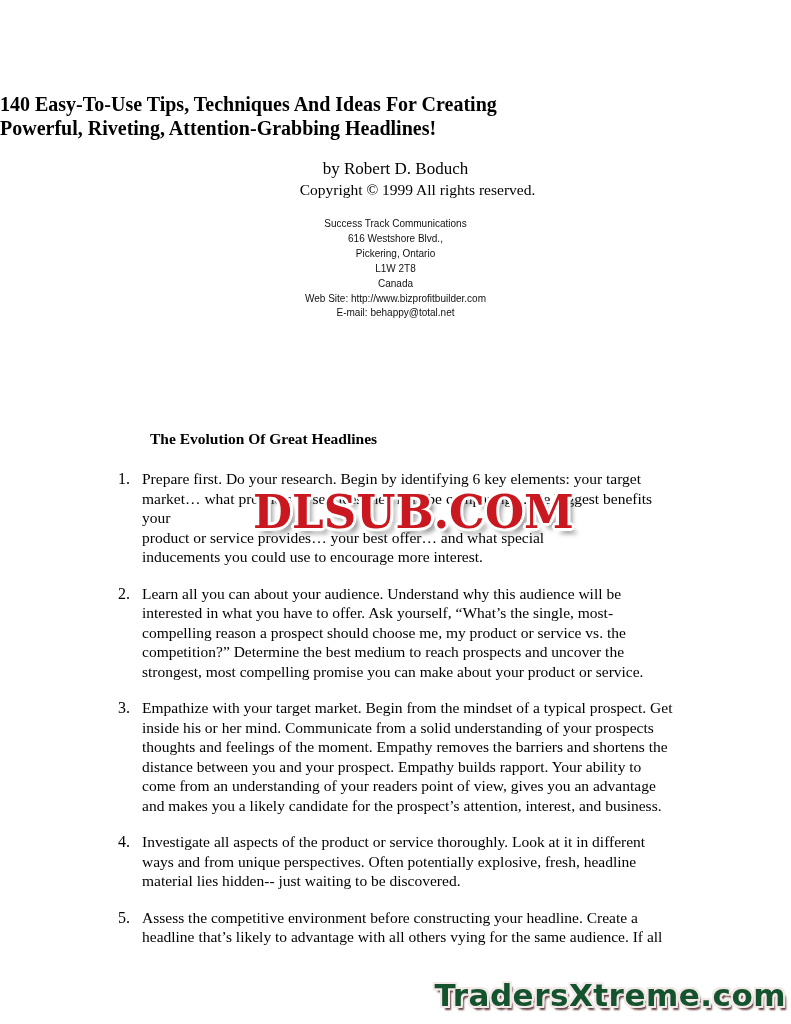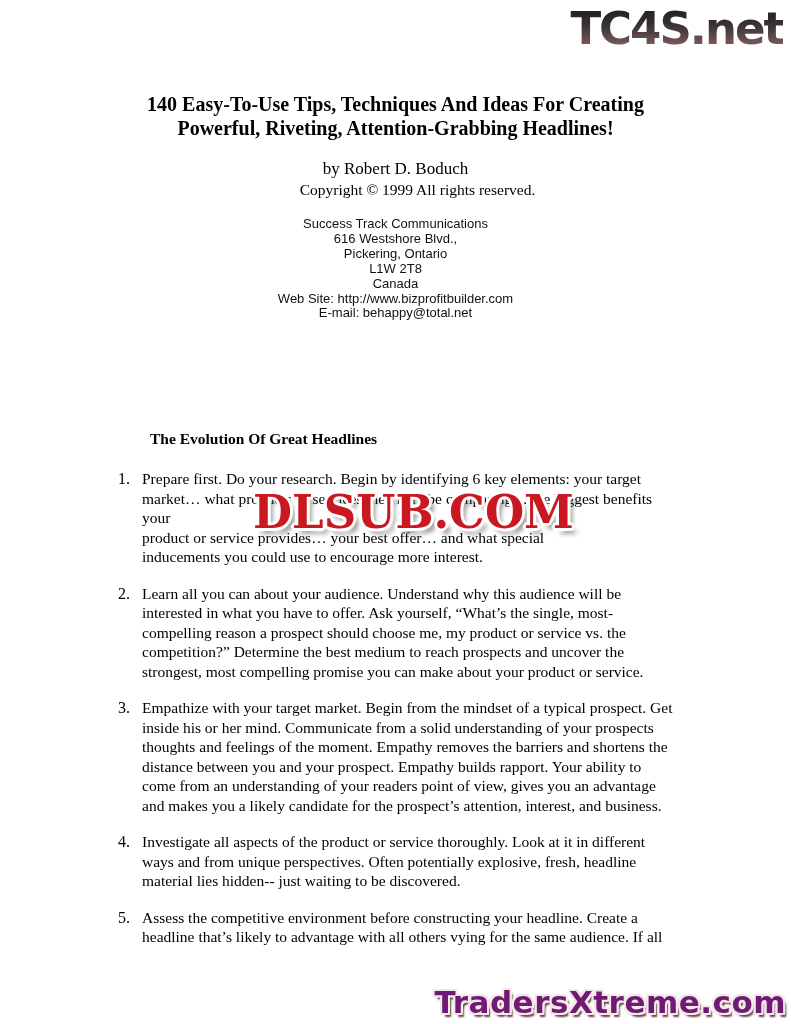--- a/index.html
+++ b/index.html
@@ -27,21 +27,20 @@
     background-clip: text;
     color: transparent;
   }
 
   
   .title {
     position: absolute;
     top: 92px;
     left: 0;
     right: 0;
-    text-align: center;
     font-weight: bold;
     font-size: 20px;
     line-height: 24px;
     white-space: pre-line;
     color: #000;
   }
   .byline {
     position: absolute;
     top: 159px;
     left: 0;
@@ -60,21 +59,21 @@
     color: #000;
     padding-left: 44px;
   }
   .contact {
     position: absolute;
     top: 217px;
     left: 0;
     right: 0;
     text-align: center;
     font-family: "Liberation Sans", sans-serif;
-    font-size: 13px;
+    font-size: 10px;
     line-height: 14.9px;
     white-space: pre-line;
     color: #111;
   }
 
   .section-heading {
     position: absolute;
     top: 430px;
     left: 118px;
     font-weight: bold;
@@ -126,36 +125,34 @@
 
   
   .bottom-logo {
     position: absolute;
     top: 977px;
     right: 5px;
     font-family: "DejaVu Sans", sans-serif;
     font-weight: bold;
     font-size: 31px;
     letter-spacing: 0.5px;
-    color: #701a75;
+    color: #14532d;
     text-shadow:
       -2px -2px 0 #f3e9e9, 2px -2px 0 #f3e9e9,
       -2px 2px 0 #f3e9e9, 2px 2px 0 #f3e9e9,
       -2px 0 0 #f3e9e9, 2px 0 0 #f3e9e9,
       0 -2px 0 #f3e9e9, 0 2px 0 #f3e9e9,
       3px 4px 2px rgba(70,25,25,0.85);
-    margin-top: 7px;
   }
 </style>
 </head>
 <body>
 
 <div class="page">
 
-  <div class="top-logo">TC4S.net</div>
 
   <div class="title">140 Easy-To-Use Tips, Techniques And Ideas For Creating
 Powerful, Riveting, Attention-Grabbing Headlines!</div>
 
   <div class="byline">by Robert D. Boduch</div>
 
   <div class="copyright">Copyright © 1999 All rights reserved.</div>
 
   <div class="contact">Success Track Communications
 616 Westshore Blvd.,

